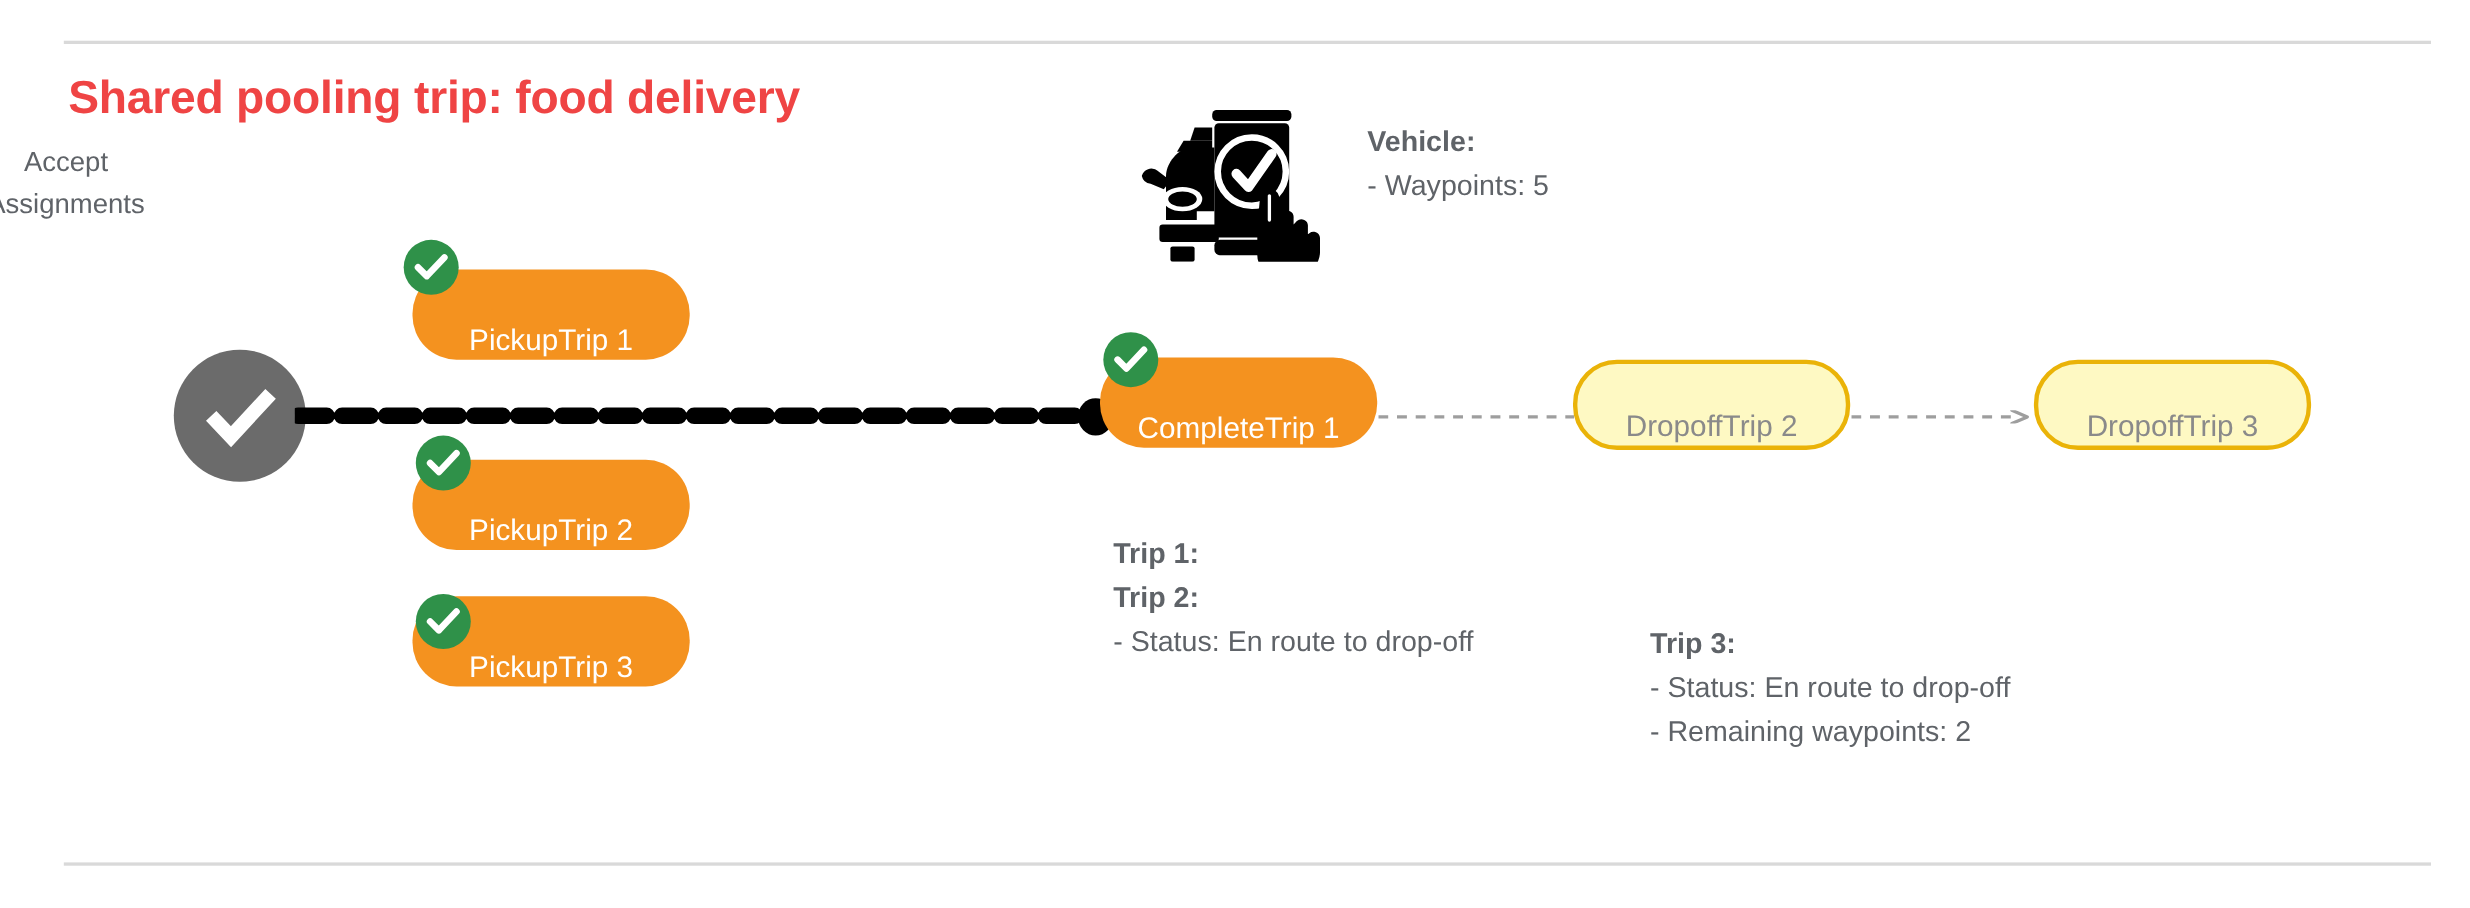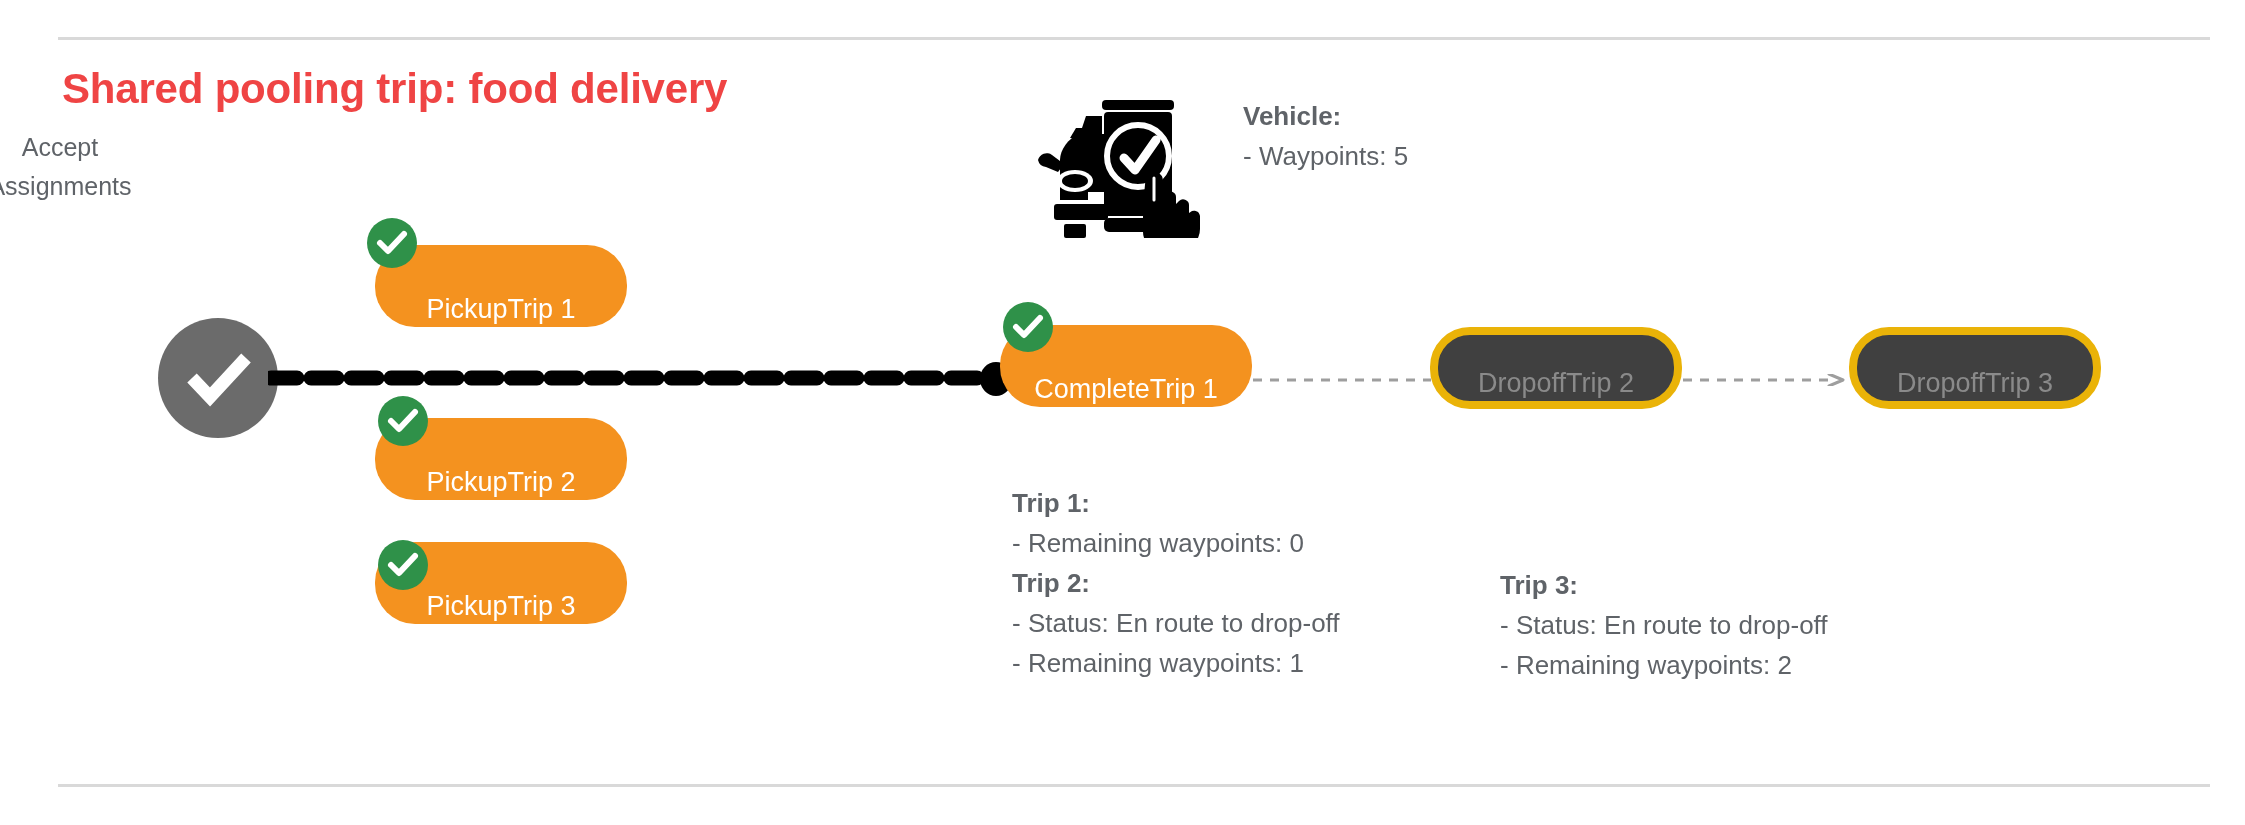--- a/index.html
+++ b/index.html
@@ -102,22 +102,22 @@
     line-height: 35px;
     white-space: nowrap;
   }
   .pill.filled {
     background: #f4921f;
   }
   .pill.filled .line {
     color: #ffffff;
   }
   .pill.outline {
-    background: #404040;
-    border: 8px solid #eab308;
+    background: #fef9c3;
+    border: 4px solid #eab308;
   }
   .pill.outline .line {
     color: #8a8a8a;
   }
 
   #pill-pickup-1 { left: 375px; top: 245px; width: 252px; height: 82px; }
   #pill-pickup-2 { left: 375px; top: 418px; width: 252px; height: 82px; }
   #pill-pickup-3 { left: 375px; top: 542px; width: 252px; height: 82px; }
   #pill-complete { left: 1000px; top: 325px; width: 252px; height: 82px; }
   #pill-dropoff-2 { left: 1430px; top: 327px; width: 252px; height: 82px; }
@@ -151,21 +151,21 @@
   #vehicle-icon {
     position: absolute;
     left: 1030px;
     top: 88px;
     width: 170px;
     height: 150px;
   }
   #vehicle-callout {
     position: absolute;
     left: 1243px;
-    top: 96px;
+    top: 108px;
     font-size: 26px;
     line-height: 40px;
     color: #5f6368;
     white-space: nowrap;
   }
   #vehicle-callout .hdr { font-weight: bold; }
 
   
   .info-block {
     position: absolute;
@@ -305,24 +305,22 @@
     </svg>
   </div>
 
   <div id="vehicle-callout">
     <div class="hdr">Vehicle:</div>
     <div>- Waypoints: 5</div>
   </div>
 
   <div class="info-block" id="info-trip-12">
     <div class="hdr">Trip 1:</div>
-    <div>- Remaining waypoints: 0</div>
     <div class="hdr">Trip 2:</div>
     <div>- Status:  En route to drop-off</div>
-    <div>- Remaining waypoints: 1</div>
   </div>
 
   <div class="info-block" id="info-trip-3">
     <div class="hdr">Trip 3:</div>
     <div>- Status:  En route to drop-off</div>
     <div>- Remaining waypoints: 2</div>
   </div>
 
 </div>
 

